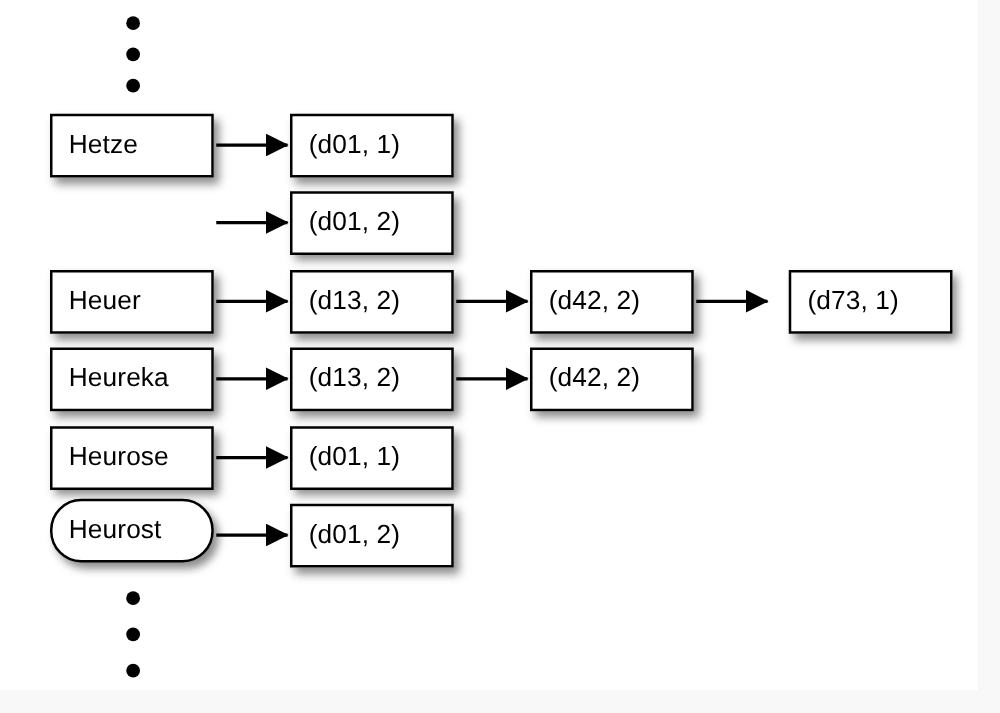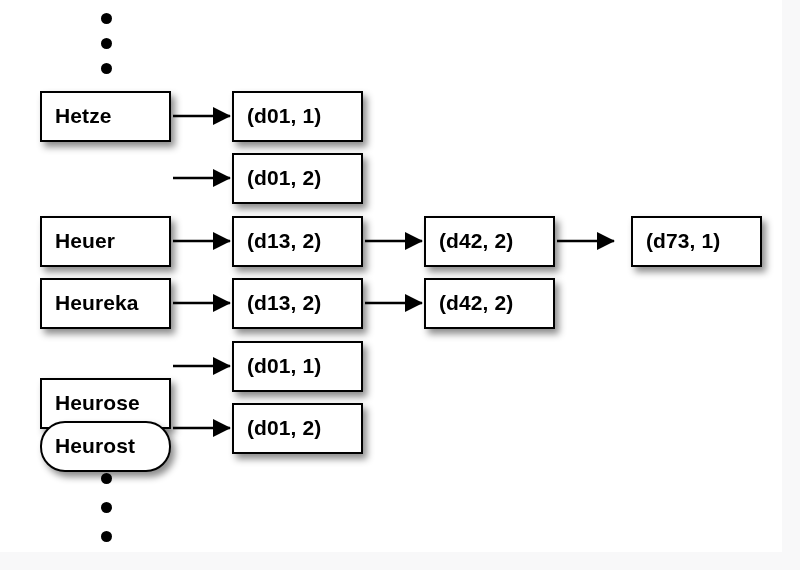--- a/index.html
+++ b/index.html
@@ -15,21 +15,20 @@
     background: #f8f8f9;
     font-family: "Liberation Sans", "DejaVu Sans", sans-serif;
   }
   #canvas {
     position: absolute;
     left: 0;
     top: 0;
     width: 782px;
     height: 552px;
     background: #ffffff;
-    font-weight: bold;
   }
   .node {
     position: absolute;
     box-sizing: border-box;
     background: #ffffff;
     border: 2.5px solid #000000;
     height: 51px;
     width: 131px;
     display: flex;
     align-items: center;
@@ -104,24 +103,24 @@
 
     <div class="node" style="left:40px; top:91px;">
       <span class="label">Hetze</span>
     </div>
     <div class="node" style="left:40px; top:216px;">
       <span class="label">Heuer</span>
     </div>
     <div class="node" style="left:40px; top:278px;padding-left:13px;">
       <span class="label">Heureka</span>
     </div>
-    <div class="node" style="left:40px; top:341px;margin-top:37px;">
+    <div class="node" style="left:40px; top:341px;">
       <span class="label">Heurose</span>
     </div>
-    <div class="node" style="left:40px; top:421px;border-radius:25px;">
+    <div class="node" style="left:40px; top:399px;border-radius:25px;">
       <span class="label">Heurost</span>
     </div>
 
     <div class="node" style="left:232px; top:91px;">
       <span class="label">(d01, 1)</span>
     </div>
     <div class="node" style="left:232px; top:153px;">
       <span class="label">(d01, 2)</span>
     </div>
     <div class="node" style="left:232px; top:216px;">

